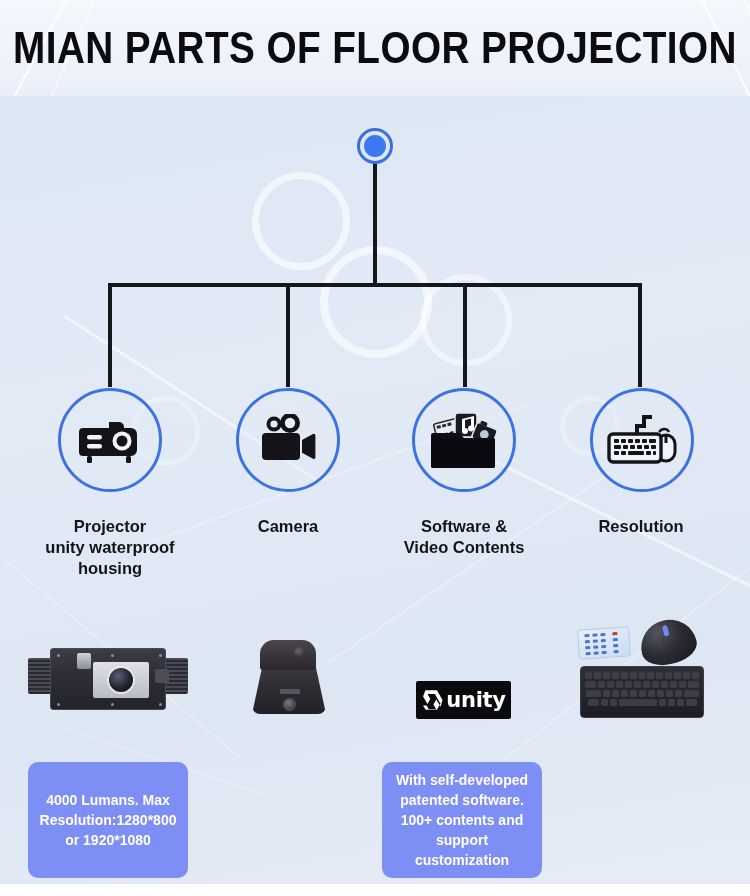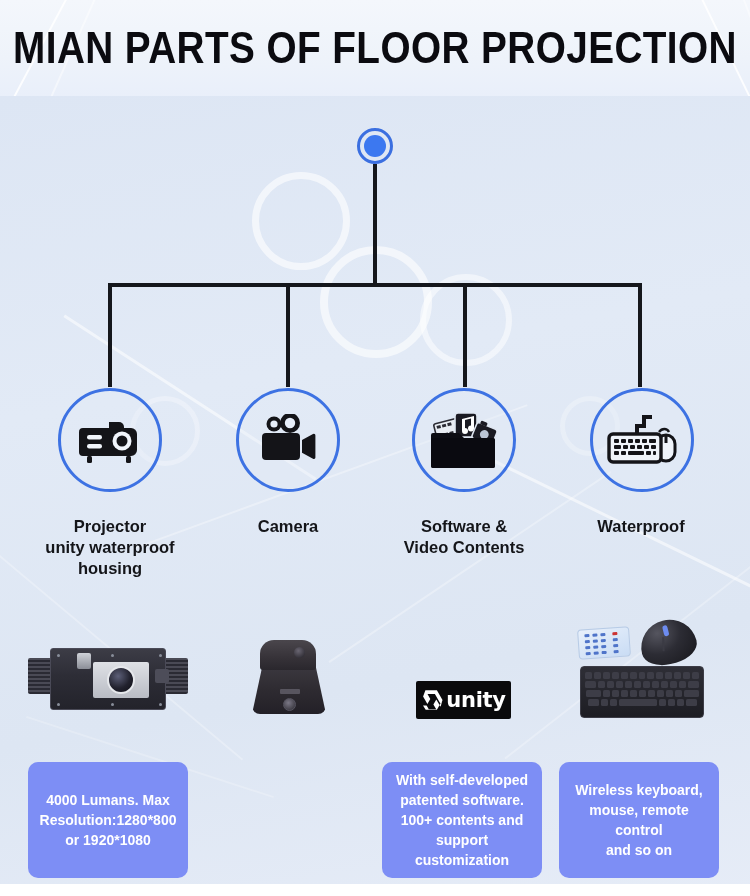--- a/index.html
+++ b/index.html
@@ -365,21 +365,21 @@
       </g>
     </svg>
   </div>
 
   <div class="node-label" style="left:10px;  top:516px;">Projector
 unity waterproof
 housing</div>
   <div class="node-label" style="left:364px; top:516px;">Software &amp;
 Video Contents</div>
   <div class="node-label" style="left:188px; top:516px;">Camera</div>
-  <div class="node-label" style="left:541px; top:516px;">Waterproof</div>
+  <div class="node-label" style="left:541px; top:516px;">Resolution</div>
 
   <div class="photo proj-photo">
     <div class="proj-vent lv"></div>
     <div class="proj-vent rv"></div>
     <div class="proj-body">
       <div class="proj-latch"></div>
       <div class="proj-lensplate">
         <div class="proj-lens"></div>
       </div>
       <div class="proj-sq"></div>
@@ -489,18 +489,15 @@
   </div>
 
   <div class="card c1">4000 Lumans. Max
 Resolution:1280*800
 or 1920*1080</div>
   <div class="card c3">With self-developed
 patented software.
 100+ contents and
 support
 customization</div>
-  <div class="card c4">Wireless keyboard,
-mouse, remote control
-and so on</div>
 
   <div class="footer-strip"></div>
 </div>
 
 </body></html>

